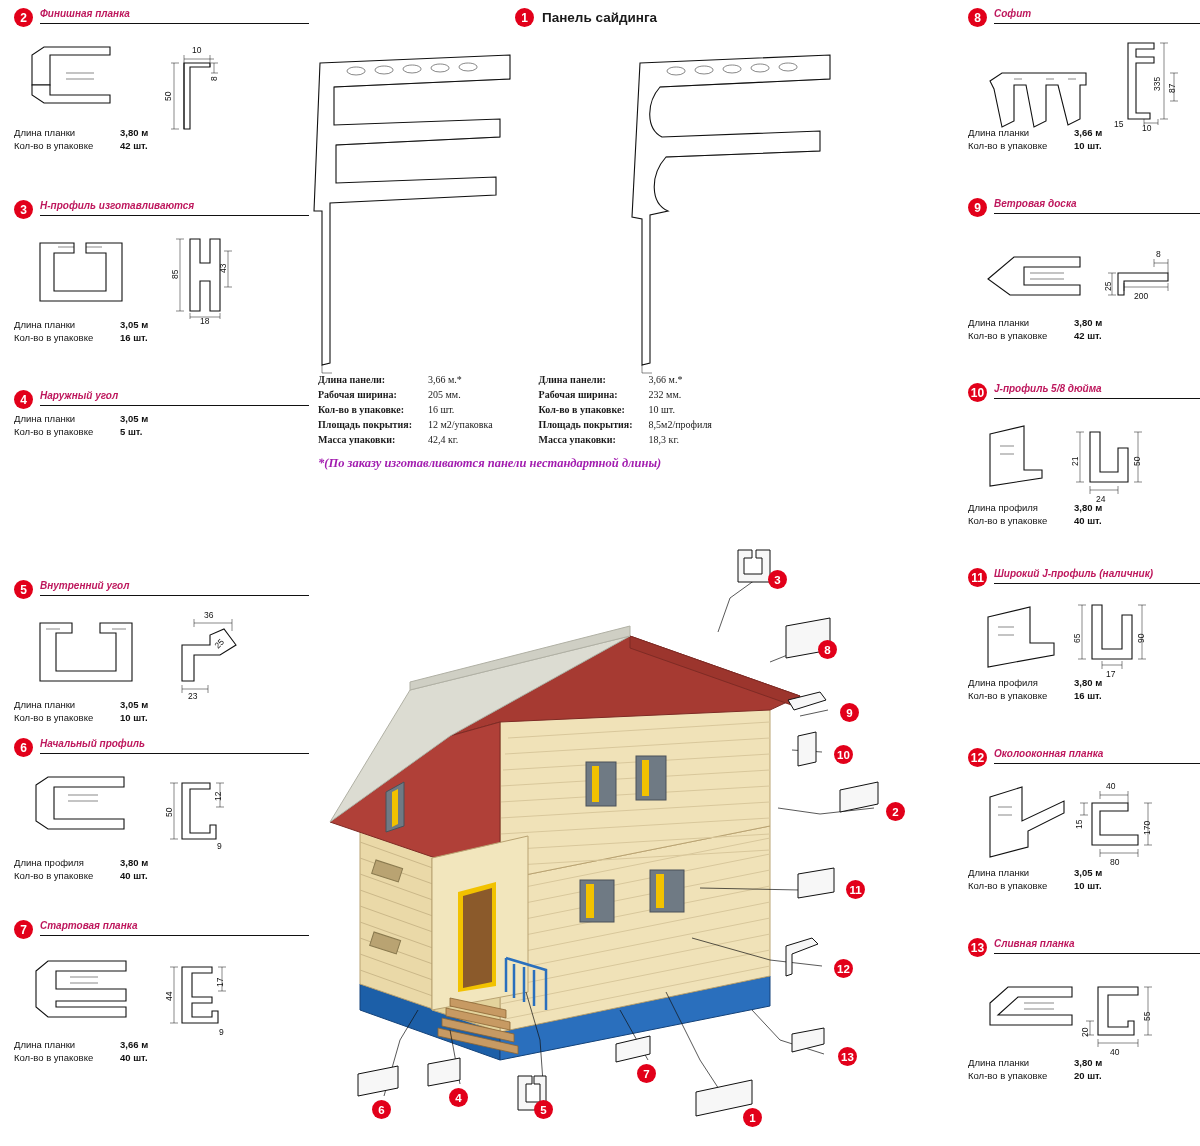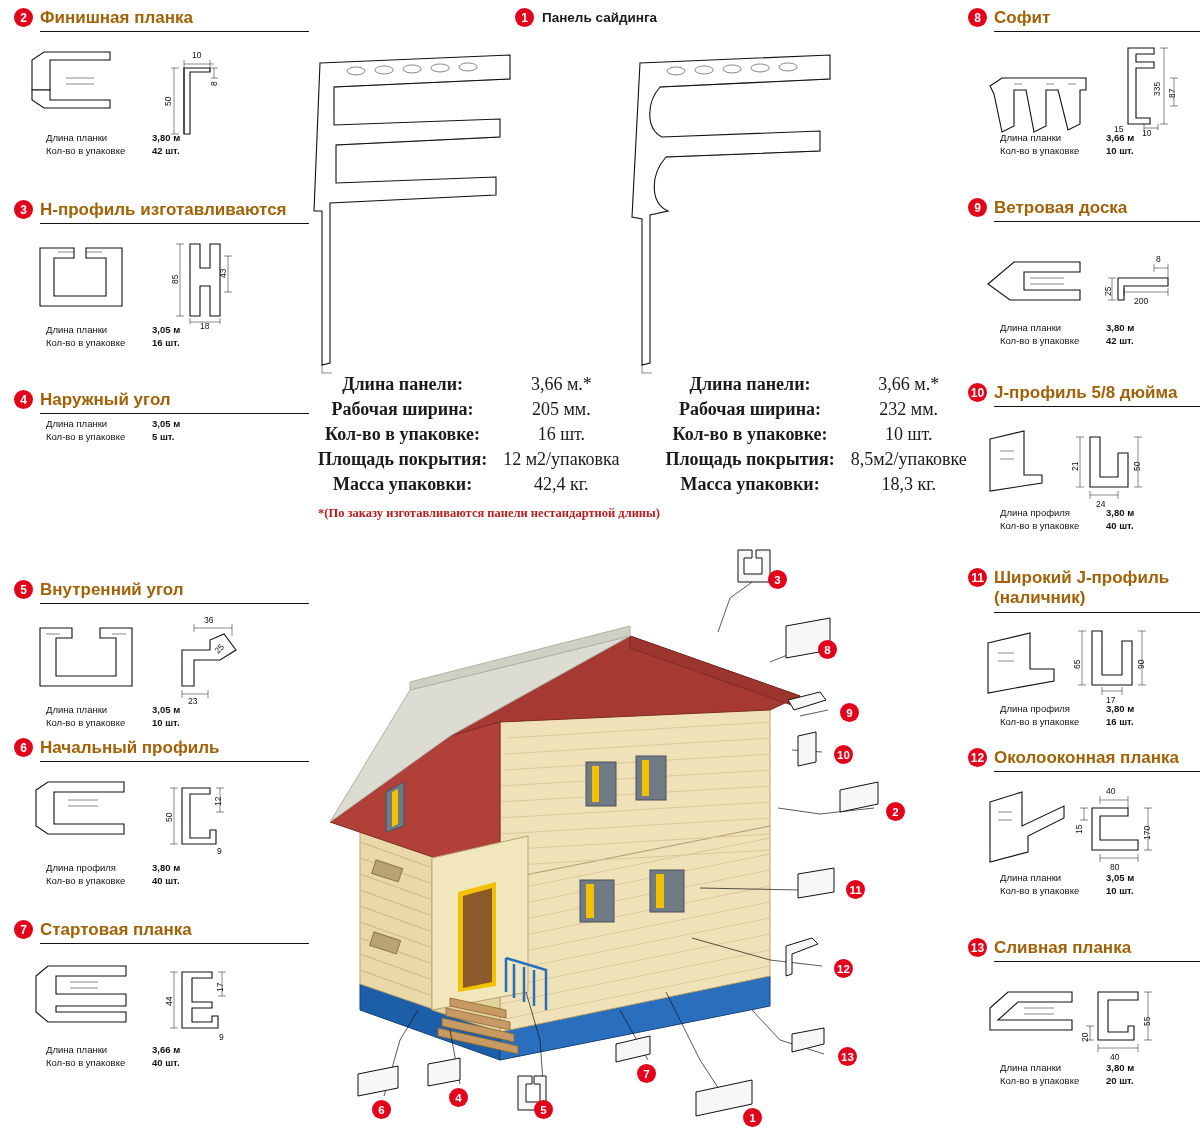--- a/index.html
+++ b/index.html
@@ -1,42 +1,42 @@
 <!DOCTYPE html>
 <html><head>
 <meta charset="utf-8">
 <style>
   html,body{margin:0;padding:0;background:#fff;}
   body{width:1200px;height:1146px;position:relative;font-family:"Liberation Sans",sans-serif;color:#1a1a1a;overflow:hidden;}
   .col{position:absolute;width:300px;}
   .item{position:absolute;width:295px;}
   .badge{width:19px;height:19px;border-radius:50%;background:#e2001a;color:#fff;font-size:12px;font-weight:bold;display:flex;align-items:center;justify-content:center;flex:0 0 auto;}
   .item-head{display:flex;align-items:flex-start;gap:7px;}
-  .item-title{font-size:17px;font-weight:600;line-height:1.2;color:#a16207;}
+  .item-title{font-size:10px;font-weight:600;line-height:1.2;color:#be185d;font-style:italic;}
   .hr{height:1px;background:#111;margin-top:3px;}
   .spec{font-size:9.5px;line-height:1.35;color:#111;display:flex;gap:14px;margin-top:4px;}
-  .spec .labels{width:92px;margin-left:32px;}
+  .spec .labels{width:92px;}
   .spec .vals{width:80px;font-weight:bold;}
   .art{position:relative;height:90px;margin-top:6px;}
   svg{display:block;overflow:visible;}
   .dim{font-size:8.5px;fill:#111;font-family:"Liberation Sans",sans-serif;}
   .ln{stroke:#111;stroke-width:.8;fill:none;}
   .lnt{stroke:#111;stroke-width:.5;fill:none;}
   .profile{stroke:#111;stroke-width:1.1;fill:#fff;}
   .profile2{stroke:#111;stroke-width:1;fill:#f7f7f7;}
 
   
   #center-top{position:absolute;left:300px;top:8px;width:660px;}
   .panel-label{display:flex;align-items:center;gap:8px;font-size:13.5px;font-weight:600;}
   .table-wrap{position:absolute;left:318px;top:372px;width:660px;font-size:13.5px;}
   .ptable{display:flex;gap:24px;}
   .ptable table{border-collapse:collapse;}
-  .ptable td{padding:2px 0;font-size:18px;vertical-align:top;font-family:"Liberation Serif",serif;text-align:center;}
+  .ptable td{padding:2px 0;font-size:10px;vertical-align:top;font-family:"Liberation Serif",serif;}
   .ptable td.k{font-weight:bold;padding-right:16px;white-space:nowrap;}
-  .note{color:#b91c1c;font-weight:bold;font-size:12.5px;margin-top:9px;font-family:"Liberation Serif",serif;}
+  .note{color:#a21caf;font-style:italic;font-weight:bold;font-size:12.5px;margin-top:9px;font-family:"Liberation Serif",serif;}
 
   
   #house{position:absolute;left:300px;top:540px;width:660px;height:600px;}
   .calloutline{stroke:#111;stroke-width:.7;fill:none;}
   .cbadge{position:absolute;width:19px;height:19px;border-radius:50%;background:#e2001a;color:#fff;font-size:11.5px;font-weight:bold;display:flex;align-items:center;justify-content:center;}
 </style>
 </head>
 <body>
 
 <div class="col" id="left-col" style="left:14px;top:8px;">
@@ -289,21 +289,21 @@
       <tr>
             <td class="k">Рабочая ширина:</td>
             <td>232 мм.</td>
           </tr>
       <tr>
             <td class="k">Кол-во в упаковке:</td>
             <td>10 шт.</td>
           </tr>
       <tr>
             <td class="k">Площадь покрытия:</td>
-            <td>8,5м2/упаковке</td>
+            <td>8,5м2/профиля</td>
           </tr>
       <tr>
             <td class="k">Масса упаковки:</td>
             <td>18,3 кг.</td>
           </tr>
     </tbody>
       </table>
   </div>
   <div class="note">*(По заказу изготавливаются панели нестандартной длины)</div>
 </div>

